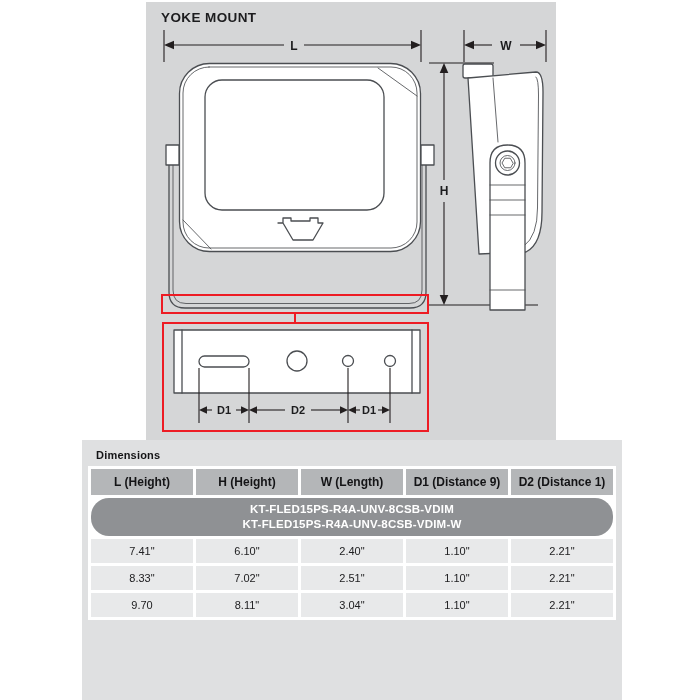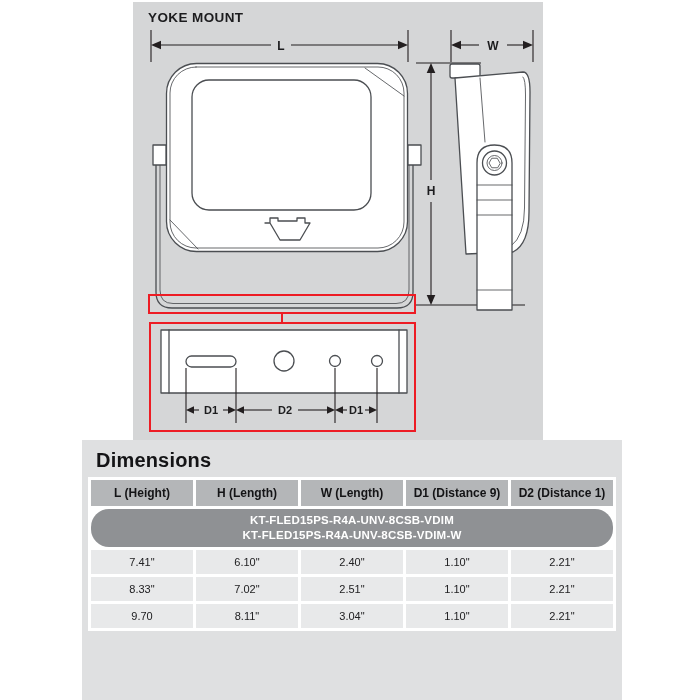--- a/index.html
+++ b/index.html
@@ -14,21 +14,21 @@
     --value-row-bg:#e8e9ea;
     --body-text:#1a1a1c;
   }
   *{box-sizing:border-box;margin:0;padding:0}
   html,body{background:#fff}
   body{
     width:700px;height:700px;position:relative;overflow:hidden;
     font-family:"Liberation Sans",sans-serif;color:var(--body-text);
   }
   .diagram-panel{
-    position:absolute;left:133px;top:2px;width:410px;height:438px;
+    position:absolute;left:146px;top:2px;width:410px;height:438px;
     background:var(--diagram-panel-bg);
   }
   .diagram-title{
     position:absolute;left:15px;top:8px;
     font-size:13.5px;font-weight:bold;letter-spacing:.4px;color:#1c1c1e;
   }
   svg.drawing{position:absolute;left:0;top:0;display:block}
 
   
   .draw{stroke:var(--drawing-line);stroke-width:1.3;fill:none;stroke-linejoin:round;stroke-linecap:round}
@@ -42,21 +42,21 @@
   }
   .dim text.small{font-size:11px}
   .red{stroke:var(--accent-red);stroke-width:2;fill:none}
 
   
   .dims-panel{
     position:absolute;left:82px;top:440px;width:540px;height:260px;
     background:var(--table-panel-bg);
   }
   .dims-title{
-    font-size:20px;font-weight:bold;color:#141416;
+    font-size:11px;font-weight:bold;color:#141416;
     margin:9px 0 5px 14px;letter-spacing:.2px;
   }
   table.dims{
     border-collapse:separate;border-spacing:3px;
     table-layout:fixed;width:528px;margin-left:6px;background:#fff;
   }
   table.dims th{
     background:var(--header-cell-bg);color:#141416;
     font-size:12px;font-weight:bold;text-align:center;
     padding:6px 1px;
@@ -190,21 +190,21 @@
   </svg>
 </div>
 
 <div class="dims-panel">
   <div class="dims-title">Dimensions</div>
 
   <table class="dims">
     <thead>
       <tr>
         <th>L (Height)</th>
-        <th>H (Length)</th>
+        <th>H (Height)</th>
         <th>W (Length)</th>
         <th>D1 (Distance 9)</th>
         <th>D2 (Distance 1)</th>
       </tr>
     </thead>
     <tbody>
       <tr>
         <td class="model" colspan="5">
           <div>KT-FLED15PS-R4A-UNV-8CSB-VDIM</div>
           <div>KT-FLED15PS-R4A-UNV-8CSB-VDIM-W</div>

